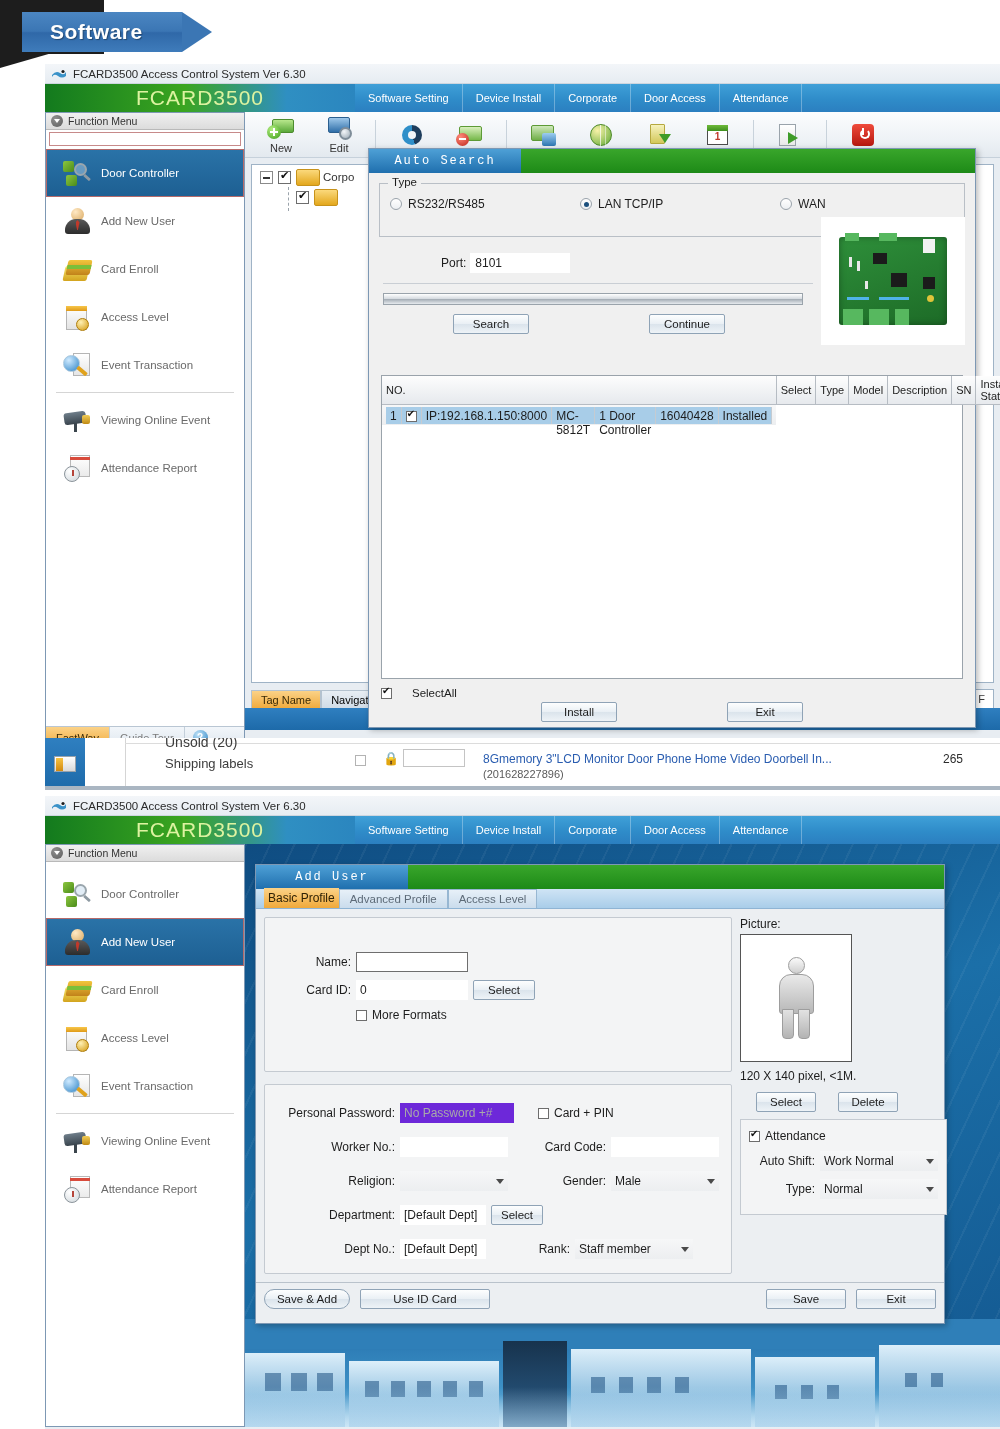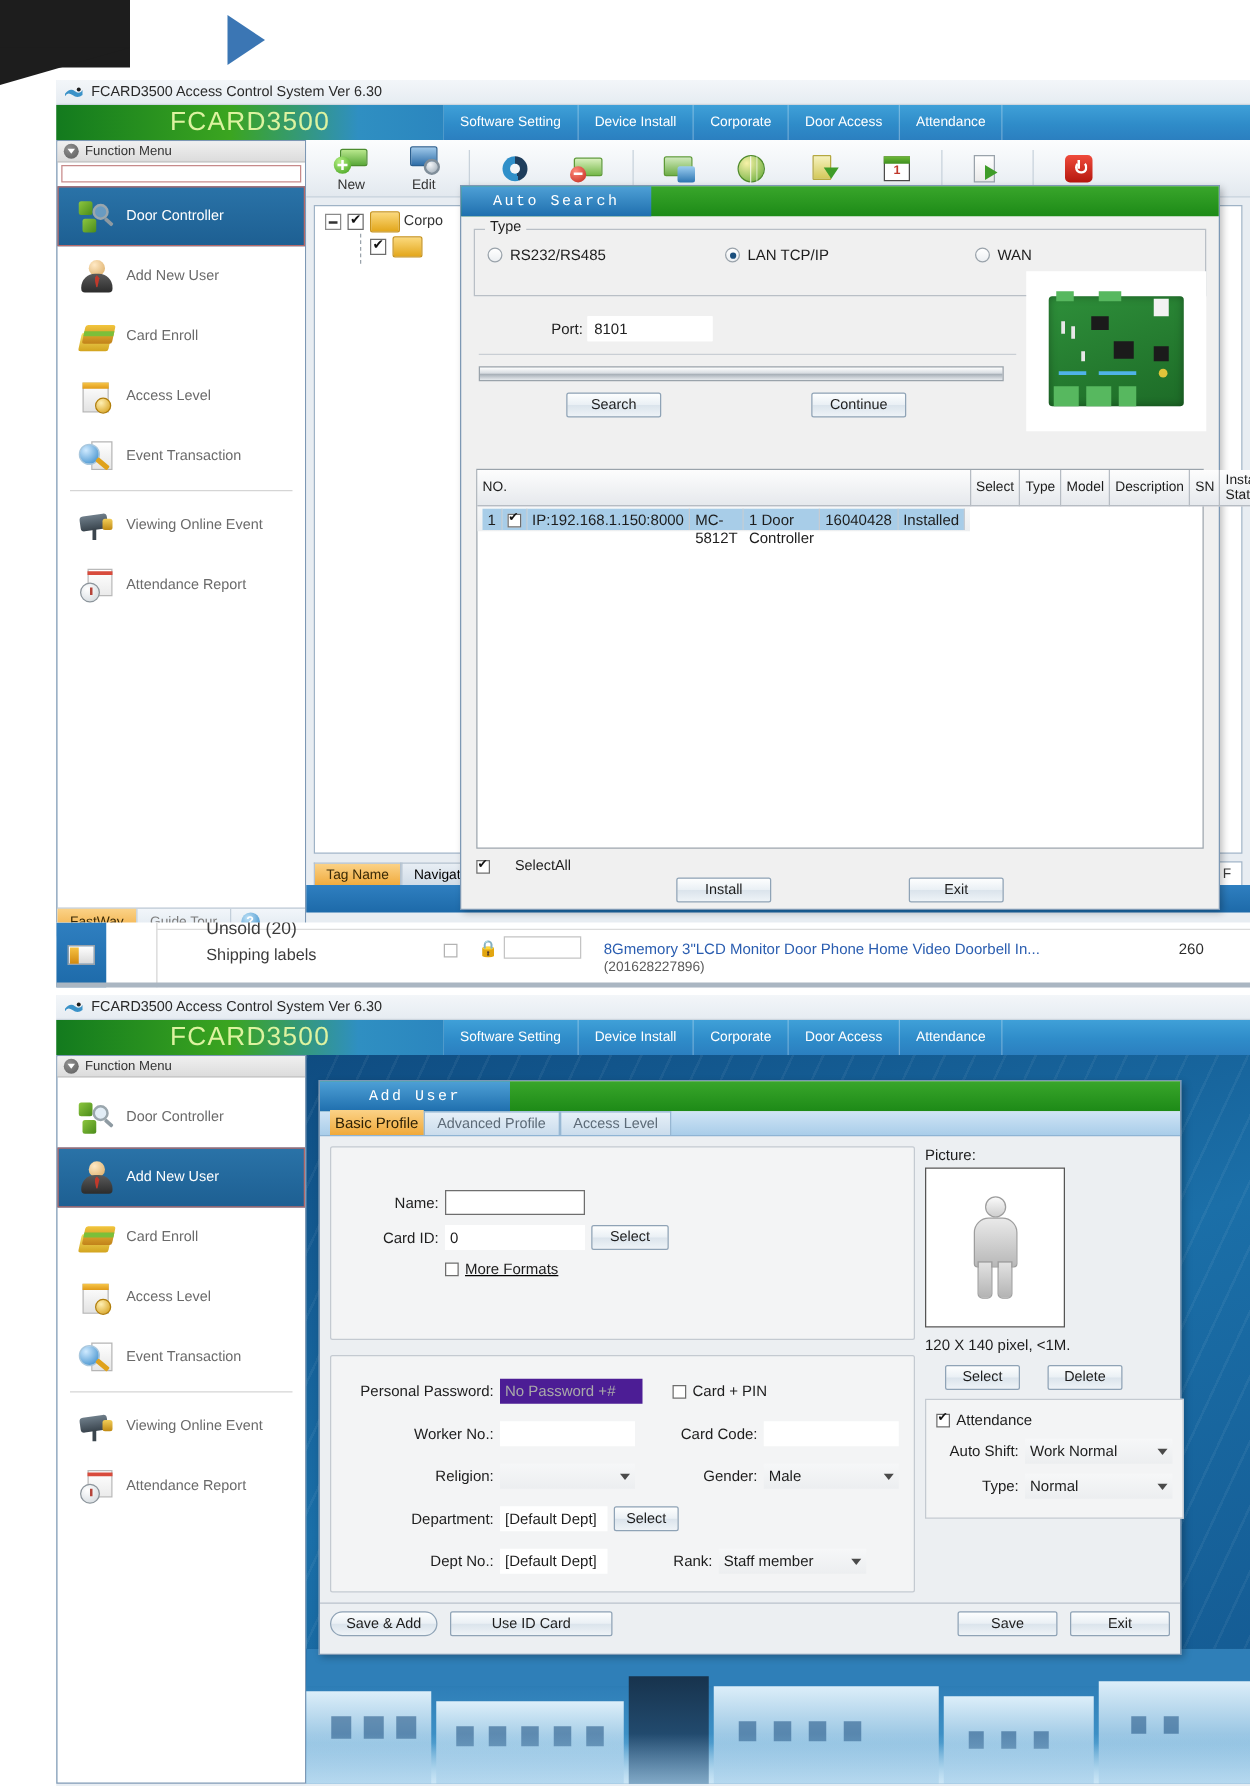--- a/index.html
+++ b/index.html
@@ -380,21 +380,21 @@
   .au-body { display:flex; padding:8px; gap:8px; }
   .au-left { flex:1; }
   .au-right { width:222px; }
 
   .panel { border:1px solid #c4cad1; background:#f3f4f5; border-radius:2px; }
   .frm-row { display:flex; align-items:center; gap:5px; margin:8px 0; }
   .frm-lbl { font-size:12px; color:#1d1d1d; text-align:right; }
   .inp { background:#ffffff; border:1px solid #6e6e6e; height:20px; display:flex;
     align-items:center; padding:0 4px; font-size:12px; color:#1d1d1d; }
   .inp.flat { border:none; }
-  .inp.ph { color:#a9a9a9; background:#4c1d95;text-align:right; }
+  .inp.ph { color:#a9a9a9; background:#6d28d9;text-align:right; }
   .sel {
     background:linear-gradient(180deg,#f6f7f8,#eceef0); border:none; height:20px;
     display:flex; align-items:center; justify-content:space-between; padding:0 4px;
     font-size:12px; color:#1d1d1d;
   }
   .caret { width:0; height:0; border-left:4px solid transparent; border-right:4px solid transparent;
     border-top:5px solid #4a4a4a; }
 
   .pic-box { width:112px; height:128px; background:#ffffff; border:1px solid #555; margin-top:3px;
     display:flex; align-items:center; justify-content:center; }
@@ -447,20 +447,23 @@
   .ebay-title { position:absolute; left:438px; top:14px; font-size:12px; color:#2a5db0; }
   .ebay-sub { position:absolute; left:438px; top:30px; font-size:11px; color:#5a5a5a; }
   .ebay-num { position:absolute; left:898px; top:14px; font-size:12px; color:#2c2c2c; }
   .ebay-bot { position:absolute; left:45px; right:0; top:786px; height:4px; background:#aab6c2; }
 </style>
 </head>
 <body>
 
 <div class="banner-wrap">
   <div class="banner-corner"></div>
+  <div class="banner-tab">
+    <span class="banner-text">Software</span>
+  </div>
   <div class="banner-arrow"></div>
 </div>
 
 <div class="app-window" style="left:45px; top:64px; width:955px; height:726px;">
 
   <div class="titlebar">
     <svg class="title-icon" viewBox="0 0 16 12">
       <path d="M1 7 Q5 2 9 5 Q13 8 15 4 L15 8 Q11 11 7 8 Q3 5 1 9 Z" fill="#3a92c8"></path>
       <circle cx="12" cy="3.5" r="1.6" fill="#1d1d1d"></circle>
     </svg>
@@ -772,21 +775,21 @@
   </div>
   <div class="ebay-sep"></div>
   <div class="ebay-line"></div>
   <div class="ebay-text">Unsold (20)</div>
   <div class="ebay-text2">Shipping labels</div>
   <span class="ebay-chk"></span>
   <span class="ebay-lock">🔒</span>
   <span class="ebay-input"></span>
   <div class="ebay-title">8Gmemory 3"LCD Monitor Door Phone Home Video Doorbell In...</div>
   <div class="ebay-sub">(201628227896)</div>
-  <div class="ebay-num">260</div>
+  <div class="ebay-num">265</div>
 </div>
 <div class="ebay-bot"></div>
 
 <div class="app-window" style="left:45px; top:796px; width:955px; height:633px;">
 
   <div class="titlebar">
     <svg class="title-icon" viewBox="0 0 16 12">
       <path d="M1 7 Q5 2 9 5 Q13 8 15 4 L15 8 Q11 11 7 8 Q3 5 1 9 Z" fill="#3a92c8"></path>
       <circle cx="12" cy="3.5" r="1.6" fill="#1d1d1d"></circle>
     </svg>
@@ -921,21 +924,21 @@
             <div class="panel" style="height:155px; padding:10px 24px;">
               <div class="frm-row" style="margin-top:24px;">
                 <span class="frm-lbl" style="width:62px;">Name:</span>
                 <span class="inp" style="width:112px;"></span>
               </div>
               <div class="frm-row">
                 <span class="frm-lbl" style="width:62px;">Card ID:</span>
                 <span class="inp flat" style="width:112px; background:#fff;">0</span>
                 <span class="btn" style="min-width:62px;">Select</span>
               </div>
-              <div class="frm-row" style="padding-left:67px;text-decoration:underline;">
+              <div class="frm-row" style="padding-left:67px;">
                 <span class="chk"></span>
                 <span class="lbl-txt">More Formats</span>
               </div>
             </div>
 
             <div class="panel" style="height:190px; margin-top:12px; padding:10px 12px;">
               <div class="frm-row">
                 <span class="frm-lbl" style="width:118px;">Personal Password:</span>
                 <span class="inp flat ph" style="width:114px;">No Password +#</span>
                 <span style="width:14px;"></span>

